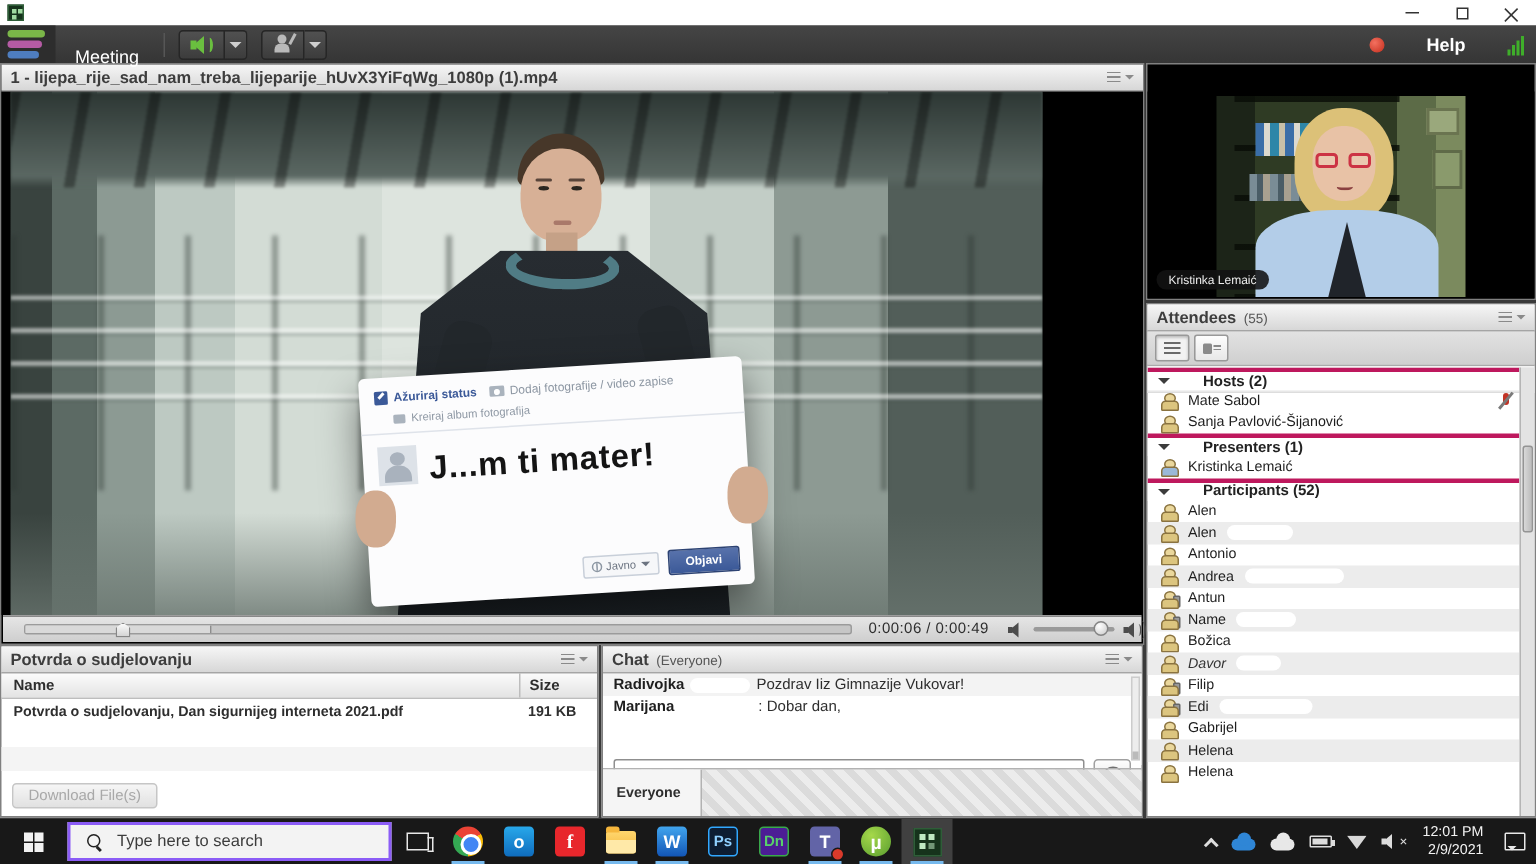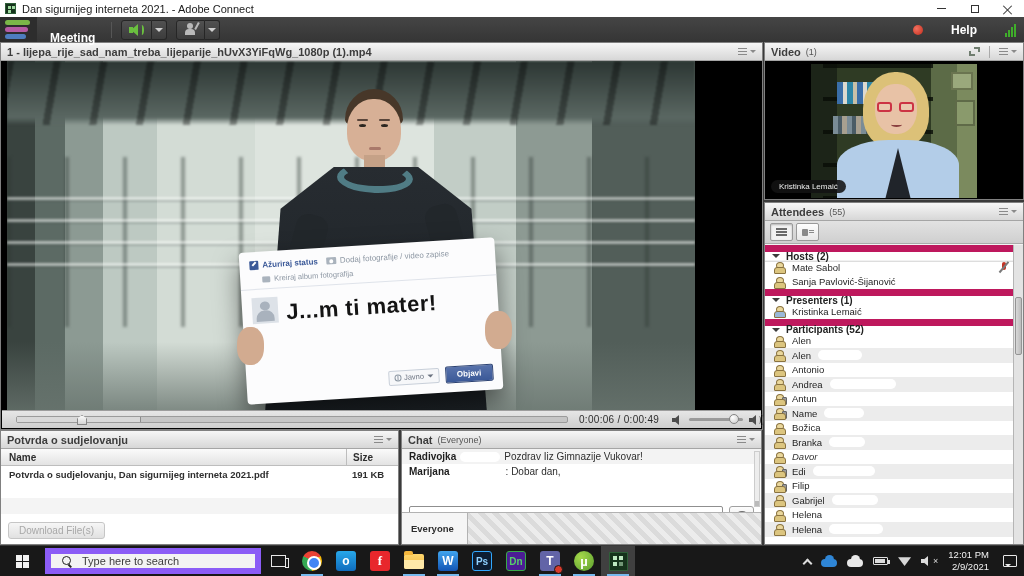--- a/index.html
+++ b/index.html
@@ -18,21 +18,21 @@
 .ic-close::before,.ic-close::after{content:"";position:absolute;left:4px;top:0;width:1px;height:12px;background:#333}
 .ic-close::before{transform:rotate(45deg)}.ic-close::after{transform:rotate(-45deg)}
 
 
 .menubar{position:absolute;left:0;top:17px;width:1024px;height:25px;background:linear-gradient(#454545,#353535);display:flex;align-items:center;z-index:30}
 .cc-logo{width:37px;height:25px;background:#2d2d2d;display:flex;flex-direction:column;justify-content:center;gap:2px;padding-left:5px}
 .cc-logo b{height:5px;width:23px;border-radius:3px}
 .cc-logo b:nth-child(1){background:#7ab648;width:25px}
 .cc-logo b:nth-child(2){background:#b55ba4}
 .cc-logo b:nth-child(3){background:#4e7dbf;width:21px}
-.menu-item{color:#fff;font-weight:bold;font-size:12px;padding:16px 16px 0 13px;height:25px;display:flex;align-items:center}
+.menu-item{color:#fff;font-weight:normal;font-size:12px;padding:16px 16px 0 13px;height:25px;display:flex;align-items:center}
 .mb-sep{width:1px;height:16px;background:#565656;margin-right:9px}
 .tgroup{display:flex;margin-right:9px}
 .tool-btn{height:20px;background:linear-gradient(#515151,#3c3c3c);border:1px solid #262626;border-radius:3px 0 0 3px;display:flex;align-items:center;padding:0 7px}
 .tool-drop{height:20px;width:15px;background:linear-gradient(#515151,#3c3c3c);border:1px solid #262626;border-left:none;border-radius:0 3px 3px 0;display:flex;align-items:center;justify-content:center}
 .caret{width:0;height:0;border:4px solid transparent;border-top-color:#cfcfcf;margin-top:4px}
 .spk{position:relative;width:15px;height:12px;color:#6abf3f}
 .spk::before{content:"";position:absolute;left:0;top:3px;width:4px;height:6px;background:currentColor}
 .spk::after{content:"";position:absolute;left:2px;top:0;width:0;height:0;border-top:6px solid transparent;border-bottom:6px solid transparent;border-right:7px solid currentColor}
 .spk .wv{position:absolute;right:0;top:1px;width:5px;height:10px;border-right:2px solid currentColor;border-radius:50%}
 .person-st{position:relative;width:13px;height:13px;color:#b9b9b9}
@@ -142,21 +142,21 @@
 .list-gl{width:11px;height:8px;background:repeating-linear-gradient(#6a6a6a 0 1.6px,transparent 1.6px 3.2px)}
 .pcard-gl{position:relative;width:12px;height:9px}
 .pcard-gl::before{content:"";position:absolute;left:0;top:1px;width:6px;height:7px;background:#8a8a8a;border-radius:1px}
 .pcard-gl::after{content:"";position:absolute;right:0;top:2px;width:5px;height:5px;background:repeating-linear-gradient(#8a8a8a 0 1px,transparent 1px 2.5px)}
 .as-row{height:18px;display:flex;align-items:center;gap:6px;padding-left:7px;background:#f2f2f2;border-bottom:1px solid #ddd}
 .as-ico{position:relative;width:12px;height:10px}
 .as-ico::before{content:"";position:absolute;left:0;top:0;width:8px;height:8px;border:2px solid #5a6a7a;border-radius:50% 50% 0 50%}
 .as-ico::after{content:"";position:absolute;right:0;bottom:0;width:5px;height:2px;background:#5a6a7a;border-radius:1px}
 .as-label{font-size:9px;font-style:italic;color:#8a8a8a}
 .att-list{position:absolute;left:0;top:42px;right:10px;bottom:0;overflow:hidden}
-.group-h{height:15px;display:flex;align-items:center;gap:6px;padding-left:7px;font-size:10px;font-weight:bold;color:#222;background:#fff;border-top:7px solid #be185d}
+.group-h{height:15px;display:flex;align-items:center;gap:22px;padding-left:7px;font-size:10px;font-weight:bold;color:#222;background:#fff;border-top:3px solid #be185d}
 .tri{width:0;height:0;border:4px solid transparent;border-top-color:#3c3c3c;margin-top:4px}
 .att-row{height:14.5px;display:flex;align-items:center;gap:7px;padding-left:8px;font-size:9.5px;color:#1e1e1e;position:relative}
 .grp-part .att-row:nth-child(even){background:#ececec}
 .p-ico{position:relative;width:12px;height:12px;flex:0 0 auto}
 .p-ico::before{content:"";position:absolute;left:3px;top:1px;width:6px;height:5px;border-radius:50%;background:#ead79c;border:1px solid #8a7340}
 .p-ico::after{content:"";position:absolute;left:1px;top:6px;width:10px;height:5px;border-radius:3px 3px 1px 1px;background:#dcc57f;border:1px solid #8a7340}
 .p-ico.dev .d{position:absolute;right:-2px;top:4px;width:5px;height:8px;background:#9a9a9a;border:1px solid #666;border-radius:1px}
 .p-ico.cam2::after{background:#9ab8d8}
 .redact{height:10px;background:#fff;border-radius:5px}
 .micoff{margin-left:auto;margin-right:4px;position:relative;width:10px;height:13px}
@@ -193,21 +193,21 @@
 .bubble{position:relative;width:12px;height:9px;border:1.6px solid #6f6f6f;border-radius:50%;background:#f8f8f8}
 .bubble::after{content:"";position:absolute;left:1px;bottom:-4px;width:0;height:0;border:3px solid transparent;border-top-color:#6f6f6f}
 .chat-tabs{position:absolute;left:0;right:0;bottom:0;height:32px;background:repeating-linear-gradient(45deg,#ececec 0 5px,#dbdbdb 5px 10px);border-top:1px solid #b2b2b2;display:flex}
 .tab-everyone{width:66px;background:#f5f5f5;border-right:1px solid #b2b2b2;font-size:9.5px;font-weight:bold;color:#2e2e2e;display:flex;align-items:center;padding-left:9px}
 
 
 .taskbar{position:absolute;left:0;top:546px;width:1024px;height:30px;background:#181818;display:flex;align-items:center;z-index:40}
 .start{width:45px;height:30px;display:flex;align-items:center;justify-content:center}
 .win-logo{width:13px;height:13px;display:grid;grid-template-columns:6px 6px;grid-template-rows:6px 6px;gap:1px}
 .win-logo i{background:#f2f2f2}
-.searchbox{width:216px;height:26px;background:#f3f3f3;border:6px solid #8b5cf6;display:flex;align-items:center;gap:9px;padding-left:11px}
+.searchbox{width:216px;height:26px;background:#f3f3f3;border:2px solid #8b5cf6;display:flex;align-items:center;gap:9px;padding-left:11px}
 .mag{position:relative;width:11px;height:11px}
 .mag::before{content:"";position:absolute;left:0;top:0;width:7px;height:7px;border:1.5px solid #222;border-radius:50%}
 .mag::after{content:"";position:absolute;right:1px;bottom:0;width:4px;height:1.5px;background:#222;transform:rotate(45deg)}
 .search-ph{font-size:11px;color:#3c3c3c}
 .taskview{width:34px;height:30px;display:flex;align-items:center;justify-content:center}
 .tv-gl{position:relative;width:15px;height:12px;border:1px solid #e8e8e8}
 .tv-gl::after{content:"";position:absolute;right:-4px;top:2px;width:3px;height:8px;border:1px solid #e8e8e8;border-left:none}
 .ticon{width:34px;height:30px;display:flex;align-items:center;justify-content:center;position:relative}
 .ticon.active{background:#404040}
 .ul{position:absolute;bottom:0;left:6px;right:6px;height:2px;background:#76b9ed}
@@ -240,21 +240,20 @@
 .mute .x{font-size:9px;color:#ddd;line-height:1}
 .clock{text-align:right;font-size:9.5px;line-height:1.3;color:#f2f2f2;white-space:nowrap}
 .ac{position:relative;width:14px;height:12px;border:1.5px solid #e8e8e8;border-radius:1px;margin-left:4px}
 .ac::after{content:"";position:absolute;left:1px;bottom:-4px;width:0;height:0;border:3px solid transparent;border-top-color:#e8e8e8}
 </style>
 </head>
 <body>
 
 <div class="titlebar">
   <span class="app-ico"></span>
-  <span>Dan sigurnijeg interneta 2021. - Adobe Connect</span>
   <div class="win-controls">
     <div class="wbtn">
         <span class="ic-min"></span>
       </div>
     <div class="wbtn">
         <span class="ic-max"></span>
       </div>
     <div class="wbtn">
         <span class="ic-close"></span>
       </div>
@@ -372,30 +371,20 @@
         </span>
       <span class="spk-sm">
           <span class="wv"></span>
           <span class="wv2"></span>
         </span>
     </div>
   </div>
 </div>
 
 <div class="pod" id="video-pod">
-  <div class="pod-h">
-    <span>Video</span>
-    <span class="count">(1)</span>
-    <span class="pod-menu">
-      <span class="fs-icon"></span>
-      <span class="vsep"></span>
-      <span class="burger"></span>
-        <span class="caret-s"></span>
-    </span>
-  </div>
   <div class="vp-body">
     <div class="cam">
       <div class="shelf"></div>
         <div class="binders"></div>
         <div class="binders2"></div>
       <div class="frame1"></div>
         <div class="frame2"></div>
       <div class="w-hair"></div>
       <div class="w-face"></div>
       <span class="w-glass" style="left:66px"></span>
@@ -489,40 +478,35 @@
           </span>
           <span>Name</span>
           <span class="redact" style="width:40px"></span>
         </div>
       <div class="att-row">
           <span class="p-ico"></span>
           <span>Božica</span>
         </div>
       <div class="att-row">
           <span class="p-ico"></span>
-          <span>Branka</span>
-          <span class="redact" style="width:36px"></span>
-        </div>
-      <div class="att-row">
-          <span class="p-ico"></span>
           <span class="it">Davor</span>
           <span class="redact" style="width:30px"></span>
+        </div>
+      <div class="att-row">
+          <span class="p-ico dev">
+            <span class="d"></span>
+          </span>
+          <span>Filip</span>
         </div>
       <div class="att-row">
           <span class="p-ico dev">
             <span class="d"></span>
           </span>
           <span>Edi</span>
           <span class="redact" style="width:62px"></span>
-        </div>
-      <div class="att-row">
-          <span class="p-ico dev">
-            <span class="d"></span>
-          </span>
-          <span>Filip</span>
         </div>
       <div class="att-row">
           <span class="p-ico"></span>
           <span>Gabrijel</span>
           <span class="redact" style="width:46px"></span>
         </div>
       <div class="att-row">
           <span class="p-ico"></span>
           <span>Helena</span>
         </div>

